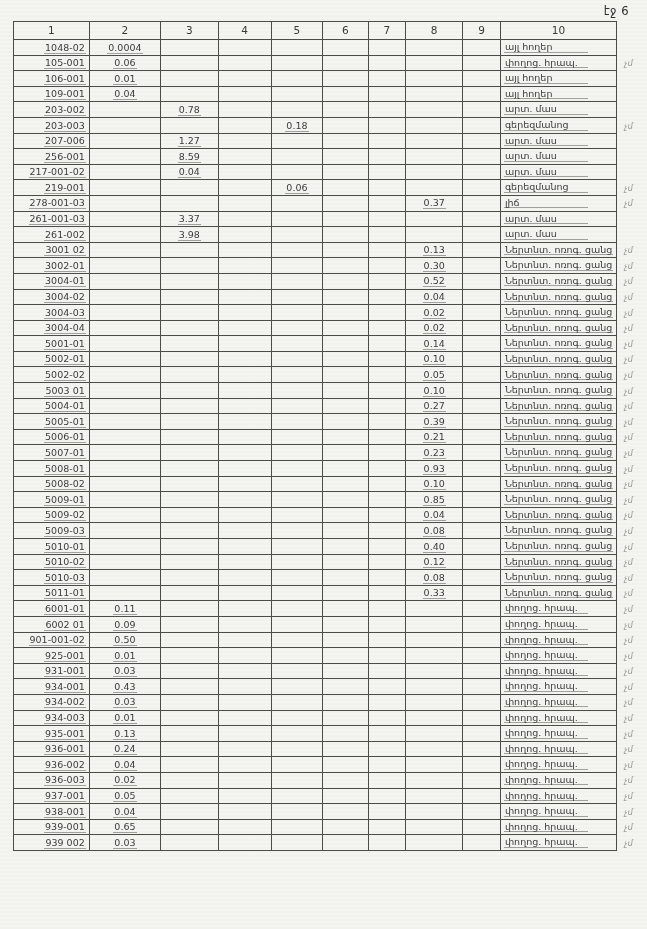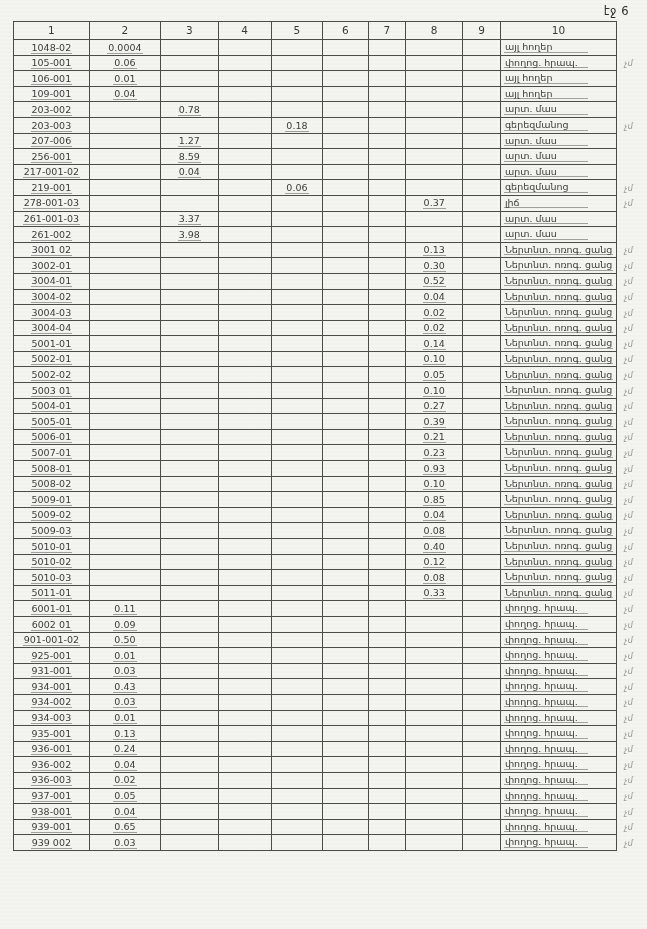--- a/index.html
+++ b/index.html
@@ -18,21 +18,21 @@
     border-collapse:collapse;table-layout:fixed;
   }
   th,td{
     border:1.5px solid #4b4b48;
     font-size:9.5px;line-height:1;
     height:14.6px;padding:0 3px;
     overflow:hidden;white-space:nowrap;
     font-weight:normal;
   }
   th{ text-align:center;font-size:10.5px;height:17px;color:#393936; }
-  td.code{ text-align:center;margin-left:36px; }
+  td.code{ text-align:right;margin-left:36px; }
   td.val{ text-align:center; }
   td.use{ text-align:left;margin-left:21px; }
   td.markcell, th.markcell{ border:none;background:transparent;padding:0 0 0 7px;text-align:left; }
   .mark{
     color:#96968f;font-size:8.5px;font-style:italic;
     display:inline-block;transform:rotate(-4deg);
   }
   span.u{ border-bottom:1px solid rgba(60,60,58,.45);padding:0 1px; }
   td.use span.u{ display:inline-block;min-width:82px; }
   

